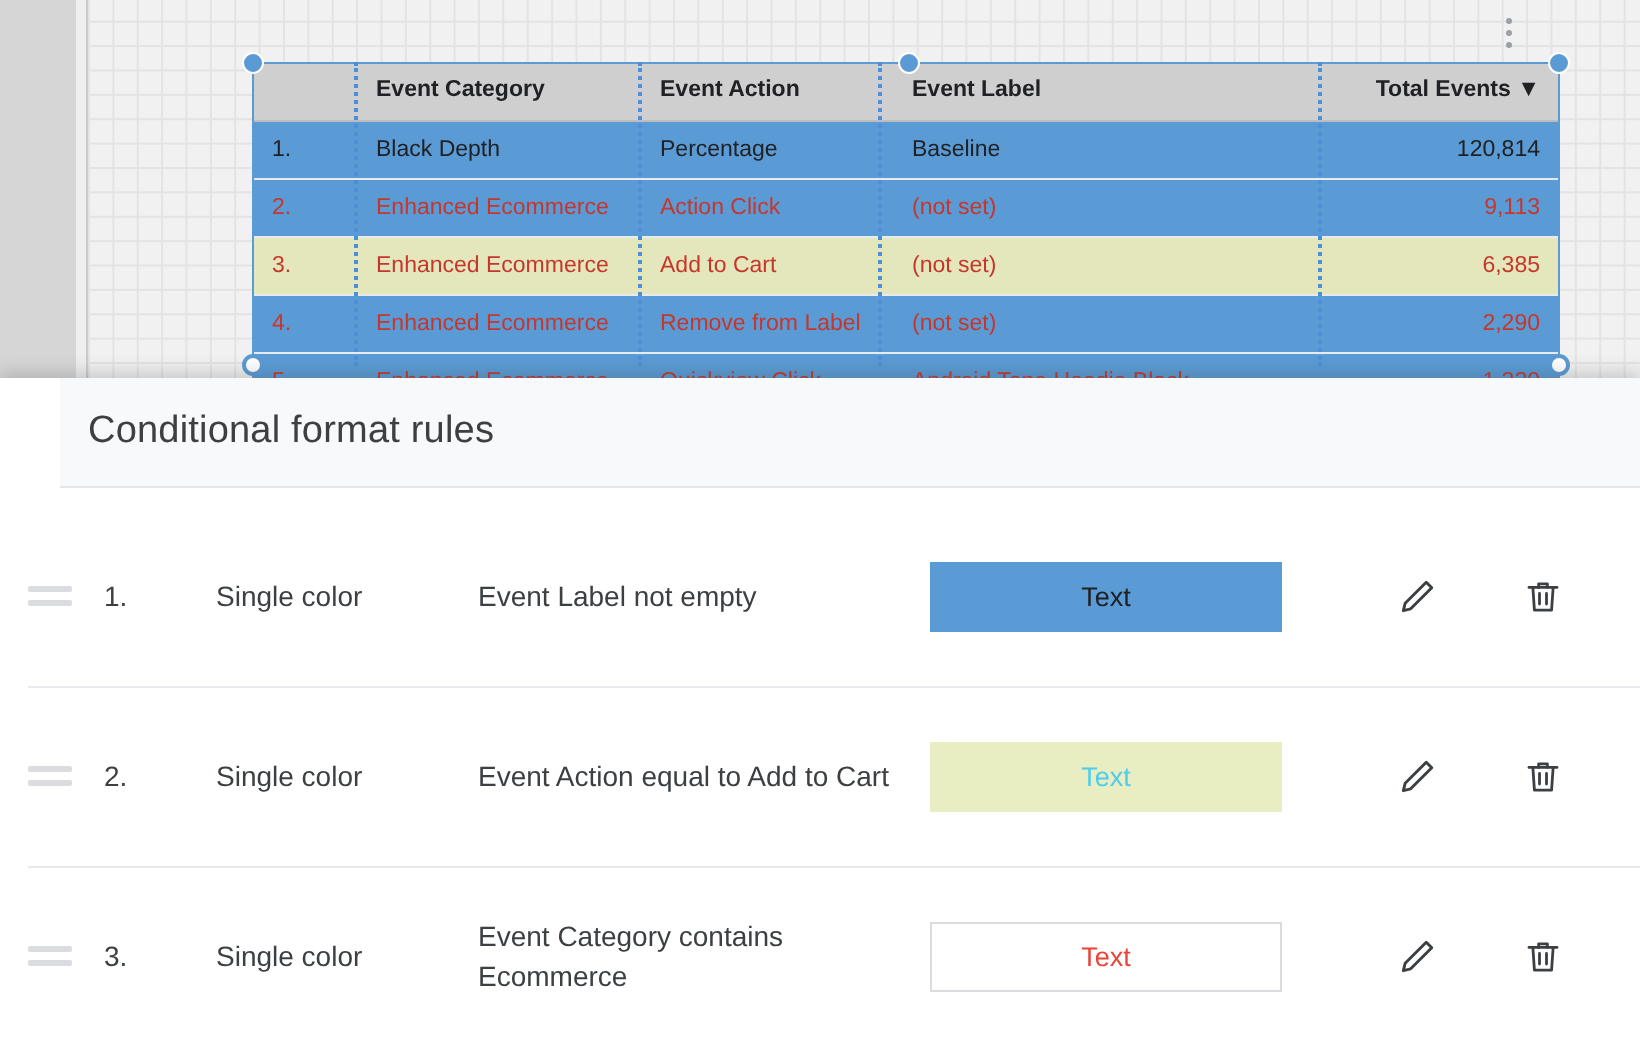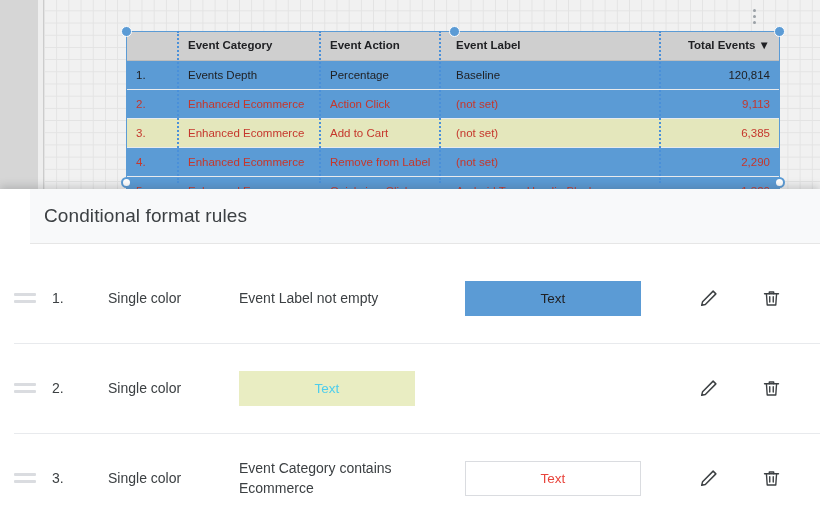--- a/index.html
+++ b/index.html
@@ -257,21 +257,21 @@
         <th style="width:52px;"></th>
         <th style="width:142px;">Event Category</th>
         <th style="width:126px;">Event Action</th>
         <th style="width:214px;">Event Label</th>
         <th class="num" style="width:120px;"><span>Total Events</span> <span>▼</span></th>
       </tr>
     </thead>
     <tbody id="dt-body">
         <tr style="background: rgb(91, 155, 213); color: rgb(32, 33, 36);">
           <td class="idx">1.</td>
-          <td class="">Events Depth</td>
+          <td class="">Black Depth</td>
           <td class="">Percentage</td>
           <td class="">Baseline</td>
           <td class="num">120,814</td>
         </tr>
         <tr style="background: rgb(91, 155, 213); color: rgb(197, 55, 44);">
           <td class="idx">2.</td>
           <td class="">Enhanced Ecommerce</td>
           <td class="">Action Click</td>
           <td class="">(not set)</td>
           <td class="num">9,113</td>
@@ -347,20 +347,21 @@
           </div>
         </div>
       </div>
       <div class="rule-row">
         <div class="drag-handle">
           <i></i>
           <i></i>
         </div>
         <div class="rule-index">2.</div>
         <div class="rule-type">Single color</div>
+        <div class="rule-condition">Event Action equal to Add to Cart</div>
         <div class="swatch" style="background: rgb(233, 237, 194); color: rgb(78, 205, 236);">Text</div>
         <div class="rule-actions">
           <div class="icon-btn">
             <span>
               <svg width="22" height="22" viewBox="0 0 24 24" fill="none" stroke="#3c4043" stroke-width="1.6" stroke-linecap="round" stroke-linejoin="round">
                 <path d="M16.5 4.5l3 3L8 19l-4 1 1-4z"></path>
               </svg>
             </span>
           </div>
           <div class="icon-btn">

